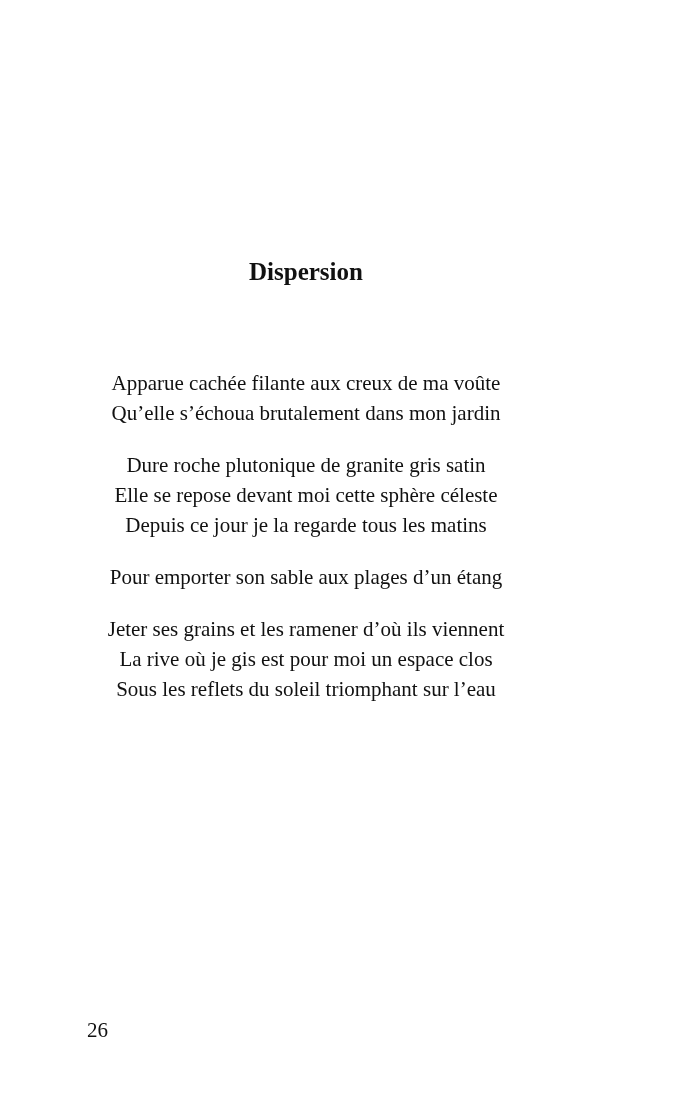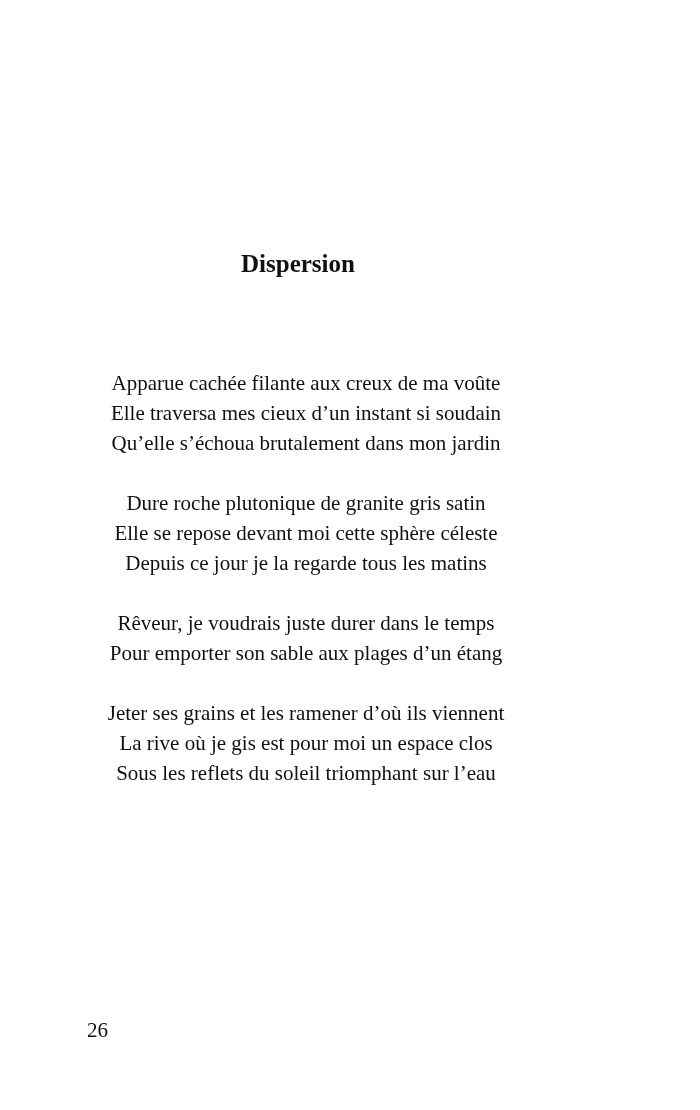--- a/index.html
+++ b/index.html
@@ -17,35 +17,35 @@
     }
     .title {
       position: absolute;
       top: 243px;
       left: 0;
       width: 588px;
       text-align: center;
       font-weight: bold;
       font-size: 25px;
       line-height: 34px;
-      margin: 4px;
+      margin: 12px;
     }
     .poem {
       position: absolute;
       top: 368px;
       left: 0;
       width: 612px;
       text-align: center;
       font-size: 21px;
     }
     .stanza {
       margin: 0;
     }
     .stanza + .stanza {
-      margin-top: 30px;
+      margin-top: 22px;
     }
     .verse {
       display: block;
       height: 30px;
       line-height: 30px;
       white-space: nowrap;
     }
     .page-number {
       position: absolute;
       top: 1016px;
@@ -55,30 +55,28 @@
     }
   </style>
 </head>
 <body>
 
 <h1 class="title">Dispersion</h1>
 
 <div class="poem">
   <div class="stanza">
     <span class="verse">Apparue cachée filante aux creux de ma voûte</span>
-    <span class="verse">Elle traversa mes cieux d’un instant si soudain</span>
     <span class="verse">Qu’elle s’échoua brutalement dans mon jardin</span>
   </div>
   <div class="stanza">
     <span class="verse">Dure roche plutonique de granite gris satin</span>
     <span class="verse">Elle se repose devant moi cette sphère céleste</span>
     <span class="verse">Depuis ce jour je la regarde tous les matins</span>
   </div>
   <div class="stanza">
-    <span class="verse">Rêveur, je voudrais juste durer dans le temps</span>
     <span class="verse">Pour emporter son sable aux plages d’un étang</span>
   </div>
   <div class="stanza">
     <span class="verse">Jeter ses grains et les ramener d’où ils viennent</span>
     <span class="verse">La rive où je gis est pour moi un espace clos</span>
     <span class="verse">Sous les reflets du soleil triomphant sur l’eau</span>
   </div>
 </div>
 
 <div class="page-number">26</div>

